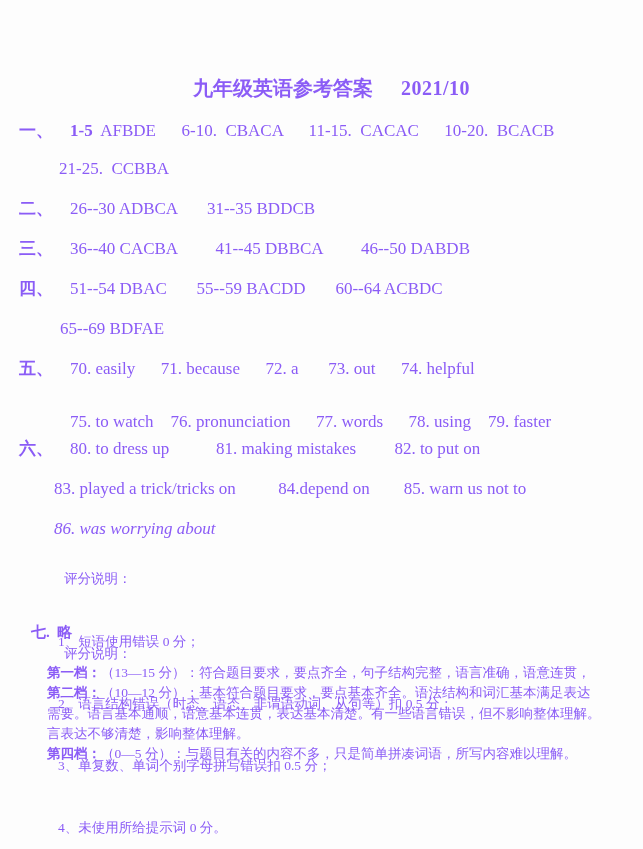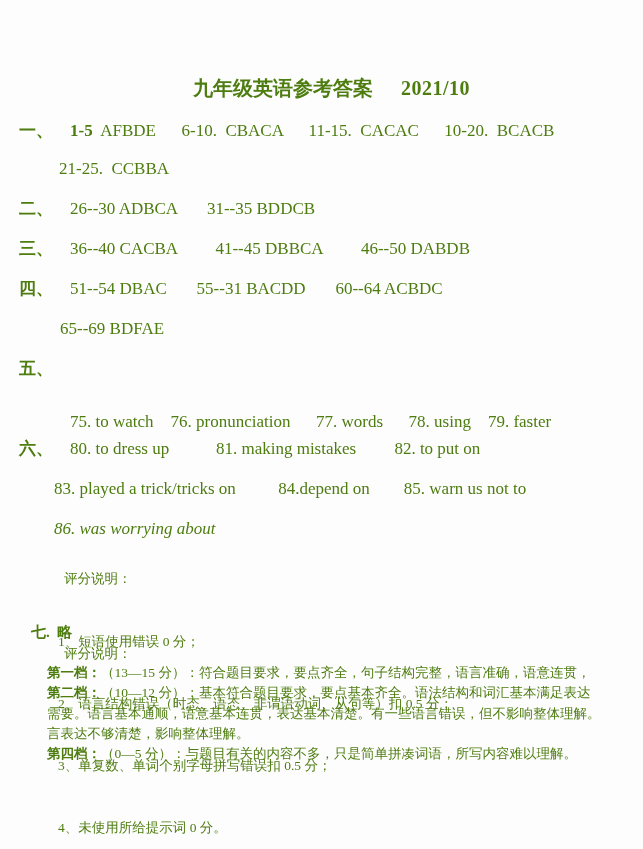--- a/index.html
+++ b/index.html
@@ -2,21 +2,21 @@
 <html><head>
 <meta charset="utf-8">
 <style>
   html, body { margin: 0; padding: 0; background: #e8e8e8; }
   .page {
     position: relative;
     width: 643px;
     height: 849px;
     margin: 0 auto;
     background: #fdfdfd;
-    color: #4d7c0f;
+    color: #8b5cf6;
     font-family: "Liberation Serif", "DejaVu Serif", serif;
     overflow: hidden;
   }
   
   .title-line {
     position: absolute;
     top: 52px; left: 0;
     width: 100%;
     text-align: center;
     font-size: 20px;
@@ -103,27 +103,27 @@
   <div class="aline" id="al2">
     <span class="marker"></span><span>21-25.  CCBBA</span>
   </div>
   <div class="aline" id="al3">
     <span class="marker">二、</span><span>26--30 ADBCA       31--35 BDDCB</span>
   </div>
   <div class="aline" id="al4">
     <span class="marker">三、</span><span>36--40 CACBA         41--45 DBBCA         46--50 DABDB</span>
   </div>
   <div class="aline" id="al5">
-    <span class="marker">四、</span><span>51--54 DBAC       55--31 BACDD       60--64 ACBDC</span>
+    <span class="marker">四、</span><span>51--54 DBAC       55--59 BACDD       60--64 ACBDC</span>
   </div>
   <div class="aline" id="al6">
     <span class="marker"></span><span>65--69 BDFAE</span>
   </div>
   <div class="aline" id="al7">
-    <span class="marker">五、</span>
+    <span class="marker">五、</span><span>70. easily      71. because      72. a       73. out      74. helpful</span>
   </div>
   <div class="aline" id="al8">
     <span class="marker"></span><span>75. to watch    76. pronunciation      77. words      78. using    79. faster</span>
   </div>
   <div class="aline" id="al9">
     <span class="marker">六、</span><span>80. to dress up           81. making mistakes         82. to put on</span>
   </div>
   <div class="aline" id="al10">
     <span class="marker"></span><span>83. played a trick/tricks on          84.depend on        85. warn us not to</span>
   </div>

